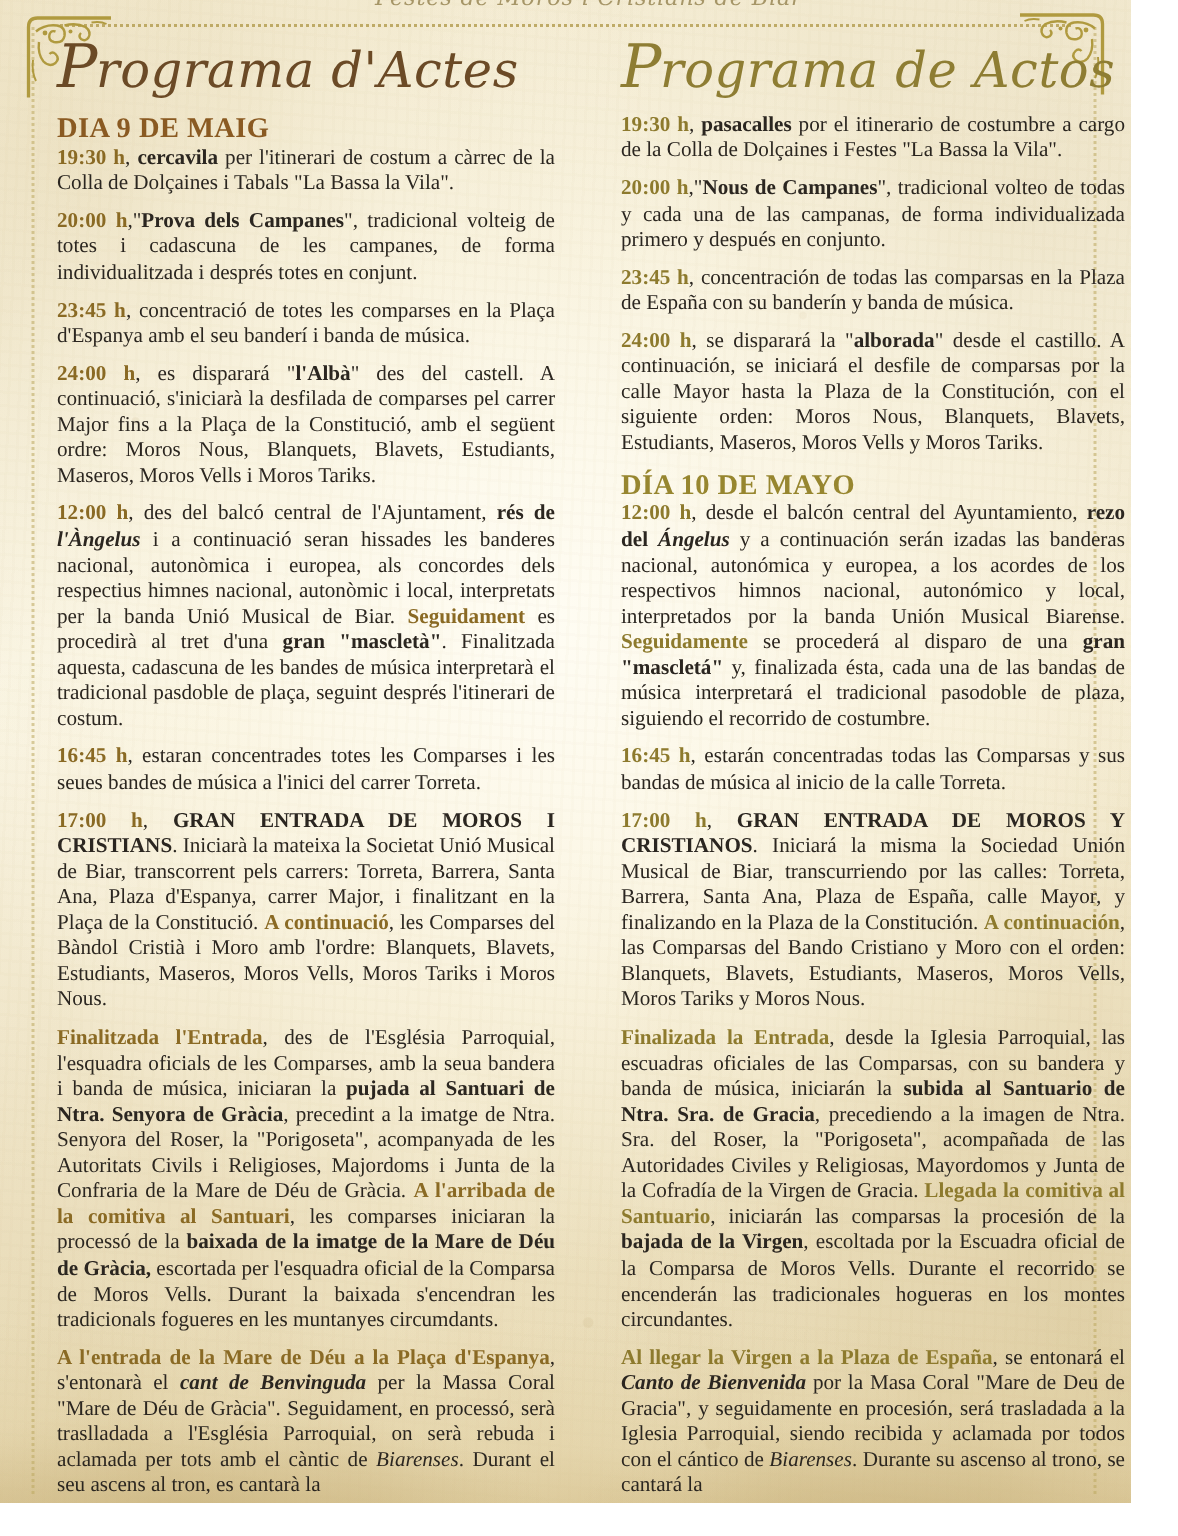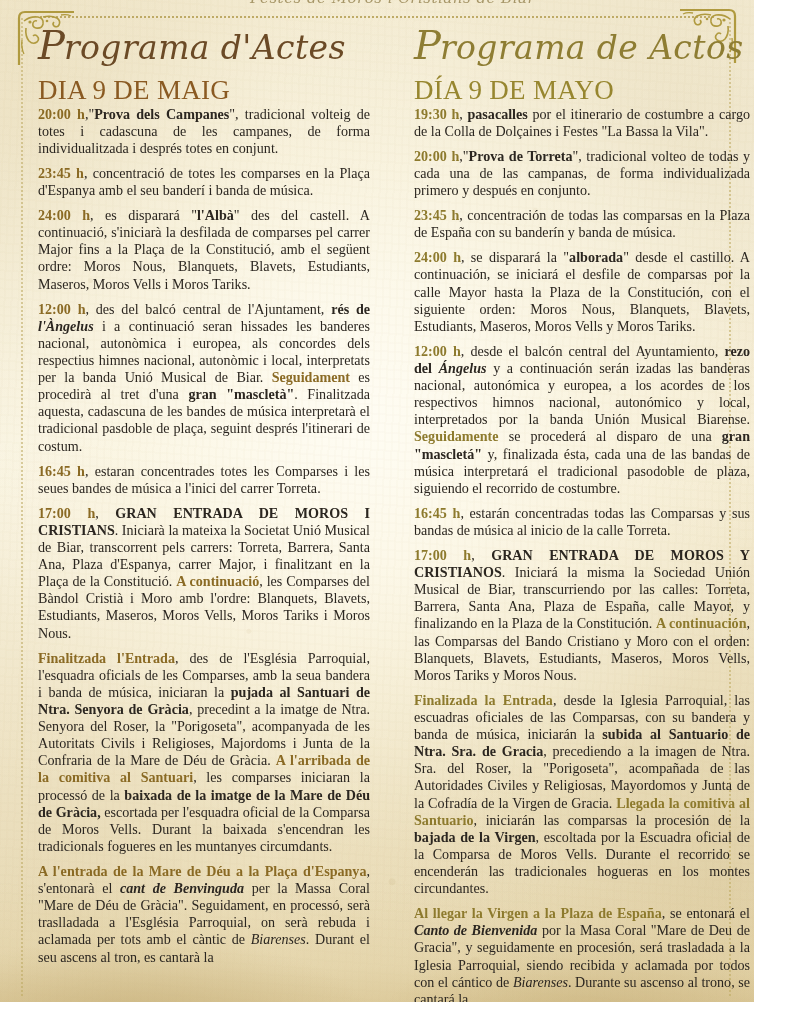--- a/index.html
+++ b/index.html
@@ -136,22 +136,22 @@
   }
   .prog-title.cat { color: #6b4a26; }
   .prog-title.esp { color: #8e7d33; }
   .prog-title .cap {
     font-size: 40px;
     letter-spacing: -1px;
   }
 
   .day-head {
     font-family: "Liberation Serif", serif;
-    font-weight: normal;
-    font-size: 27px;
+    font-weight: bold;
+    font-size: 19px;
     letter-spacing: 0.3px;
     margin: 9px 0 1px 0;
     line-height: 1.05;
   }
   .day-head.cat { color: #8a5a22; }
   .day-head.esp { color: #97862f; }
 
   p.item {
     margin: 0 0 8px 0;
     font-size: 14.1px;
@@ -218,39 +218,40 @@
       <circle cx="31" cy="13" r="1.3" fill="currentColor" stroke="none"></circle>
     </svg>
   </div>
 
   <div class="columns">
 
     <div class="col left">
       <div class="prog-title cat"><span class="cap">P</span><span>rograma d'Actes</span></div>
       <div>
           <div class="day-head cat">DIA 9 DE MAIG</div>
+          <p class="item"><span class="time">19:30 h</span><span>, </span><b class="hl">cercavila</b><span> per l'itinerari de costum a càrrec de la Colla de Dolçaines i Tabals "La Bassa la Vila".</span></p>
           <p class="item"><span class="time">20:00 h</span><span>,"</span><b class="hl">Prova dels Campanes</b><span>", tradicional volteig de totes i cadascuna de les campanes, de forma individualitzada i després totes en conjunt.</span></p>
           <p class="item"><span class="time">23:45 h</span><span>, concentració de totes les comparses en la Plaça d'Espanya amb el seu banderí i banda de música.</span></p>
           <p class="item"><span class="time">24:00 h</span><span>, es disparará "</span><b class="hl">l'Albà</b><span>" des del castell. A continuació, s'iniciarà la desfilada de comparses pel carrer Major fins a la Plaça de la Constitució, amb el següent ordre: Moros Nous, Blanquets, Blavets, Estudiants, Maseros, Moros Vells i Moros Tariks.</span></p>
           <p class="item"><span class="time">12:00 h</span><span>, des del balcó central de l'Ajuntament, </span><b class="hl">rés de </b><span class="bi">l'Àngelus</span><span> i a continuació seran hissades les banderes nacional, autonòmica i europea, als concordes dels respectius himnes nacional, autonòmic i local, interpretats per la banda Unió Musical de Biar. </span><span class="gold">Seguidament</span><span> es procedirà al tret d'una </span><b class="hl">gran "mascletà"</b><span>. Finalitzada aquesta, cadascuna de les bandes de música interpretarà el tradicional pasdoble de plaça, seguint després l'itinerari de costum.</span></p>
           <p class="item"><span class="time">16:45 h</span><span>, estaran concentrades totes les Comparses i les seues bandes de música a l'inici del carrer Torreta.</span></p>
           <p class="item"><span class="time">17:00 h</span><span>, </span><b class="hl">GRAN ENTRADA DE MOROS I CRISTIANS</b><span>. Iniciarà la mateixa la Societat Unió Musical de Biar, transcorrent pels carrers: Torreta, Barrera, Santa Ana, Plaza d'Espanya, carrer Major, i finalitzant en la Plaça de la Constitució. </span><span class="gold">A continuació</span><span>, les Comparses del Bàndol Cristià i Moro amb l'ordre: Blanquets, Blavets, Estudiants, Maseros, Moros Vells, Moros Tariks i Moros Nous.</span></p>
           <p class="item"><span class="gold">Finalitzada l'Entrada</span><span>, des de l'Església Parroquial, l'esquadra oficials de les Comparses, amb la seua bandera i banda de música, iniciaran la </span><b class="hl">pujada al Santuari de Ntra. Senyora de Gràcia</b><span>, precedint a la imatge de Ntra. Senyora del Roser, la "Porigoseta", acompanyada de les Autoritats Civils i Religioses, Majordoms i Junta de la Confraria de la Mare de Déu de Gràcia. </span><span class="gold">A l'arribada de la comitiva al Santuari</span><span>, les comparses iniciaran la processó de la </span><b class="hl">baixada de la imatge de la Mare de Déu de Gràcia,</b><span> escortada per l'esquadra oficial de la Comparsa de Moros Vells. Durant la baixada s'encendran les tradicionals fogueres en les muntanyes circumdants.</span></p>
           <p class="item"><span class="gold">A l'entrada de la Mare de Déu a la Plaça d'Espanya</span><span>, s'entonarà el </span><span class="bi">cant de Benvinguda</span><span> per la Massa Coral "Mare de Déu de Gràcia". Seguidament, en processó, serà traslladada a l'Església Parroquial, on serà rebuda i aclamada per tots amb el càntic de </span><i>Biarenses</i><span>. Durant el seu ascens al tron, es cantarà la </span></p>
         </div>
     </div>
 
     <div class="col right">
       <div class="prog-title esp"><span class="cap">P</span><span>rograma de Actos</span></div>
       <div>
-          <div class="day-head esp">DÍA 9 DE MAYO</div>
           <p class="item"><span class="time esp">19:30 h</span><span>, </span><b class="hl">pasacalles</b><span> por el itinerario de costumbre a cargo de la Colla de Dolçaines i Festes "La Bassa la Vila".</span></p>
-          <p class="item"><span class="time esp">20:00 h</span><span>,"</span><b class="hl">Prova de Torreta</b><span>", tradicional volteo de todas y cada una de las campanas, de forma individualizada primero y después en conjunto.</span></p>
+          <p class="item"><span class="time esp">20:00 h</span><span>,"</span><b class="hl">Nous de Campanes</b><span>", tradicional volteo de todas y cada una de las campanas, de forma individualizada primero y después en conjunto.</span></p>
           <p class="item"><span class="time esp">23:45 h</span><span>, concentración de todas las comparsas en la Plaza de España con su banderín y banda de música.</span></p>
           <p class="item"><span class="time esp">24:00 h</span><span>, se disparará la "</span><b class="hl">alborada</b><span>" desde el castillo. A continuación, se iniciará el desfile de comparsas por la calle Mayor hasta la Plaza de la Constitución, con el siguiente orden: Moros Nous, Blanquets, Blavets, Estudiants, Maseros, Moros Vells y Moros Tariks.</span></p>
+          <div class="day-head esp">DÍA 10 DE MAYO</div>
           <p class="item"><span class="time esp">12:00 h</span><span>, desde el balcón central del Ayuntamiento, </span><b class="hl">rezo del </b><span class="bi">Ángelus</span><span> y a continuación serán izadas las banderas nacional, autonómica y europea, a los acordes de los respectivos himnos nacional, autonómico y local, interpretados por la banda Unión Musical Biarense. </span><span class="gold esp">Seguidamente</span><span> se procederá al disparo de una </span><b class="hl">gran "mascletá"</b><span> y, finalizada ésta, cada una de las bandas de música interpretará el tradicional pasodoble de plaza, siguiendo el recorrido de costumbre.</span></p>
           <p class="item"><span class="time esp">16:45 h</span><span>, estarán concentradas todas las Comparsas y sus bandas de música al inicio de la calle Torreta.</span></p>
           <p class="item"><span class="time esp">17:00 h</span><span>, </span><b class="hl">GRAN ENTRADA DE MOROS Y CRISTIANOS</b><span>. Iniciará la misma la Sociedad Unión Musical de Biar, transcurriendo por las calles: Torreta, Barrera, Santa Ana, Plaza de España, calle Mayor, y finalizando en la Plaza de la Constitución. </span><span class="gold esp">A continuación</span><span>, las Comparsas del Bando Cristiano y Moro con el orden: Blanquets, Blavets, Estudiants, Maseros, Moros Vells, Moros Tariks y Moros Nous.</span></p>
           <p class="item"><span class="gold esp">Finalizada la Entrada</span><span>, desde la Iglesia Parroquial, las escuadras oficiales de las Comparsas, con su bandera y banda de música, iniciarán la </span><b class="hl">subida al Santuario de Ntra. Sra. de Gracia</b><span>, precediendo a la imagen de Ntra. Sra. del Roser, la "Porigoseta", acompañada de las Autoridades Civiles y Religiosas, Mayordomos y Junta de la Cofradía de la Virgen de Gracia. </span><span class="gold esp">Llegada la comitiva al Santuario</span><span>, iniciarán las comparsas la procesión de la </span><b class="hl">bajada de la Virgen</b><span>, escoltada por la Escuadra oficial de la Comparsa de Moros Vells. Durante el recorrido se encenderán las tradicionales hogueras en los montes circundantes.</span></p>
           <p class="item"><span class="gold esp">Al llegar la Virgen a la Plaza de España</span><span>, se entonará el </span><span class="bi">Canto de Bienvenida</span><span> por la Masa Coral "Mare de Deu de Gracia", y seguidamente en procesión, será trasladada a la Iglesia Parroquial, siendo recibida y aclamada por todos con el cántico de </span><i>Biarenses</i><span>. Durante su ascenso al trono, se cantará la </span></p>
         </div>
     </div>
 
   </div>
 </div>

